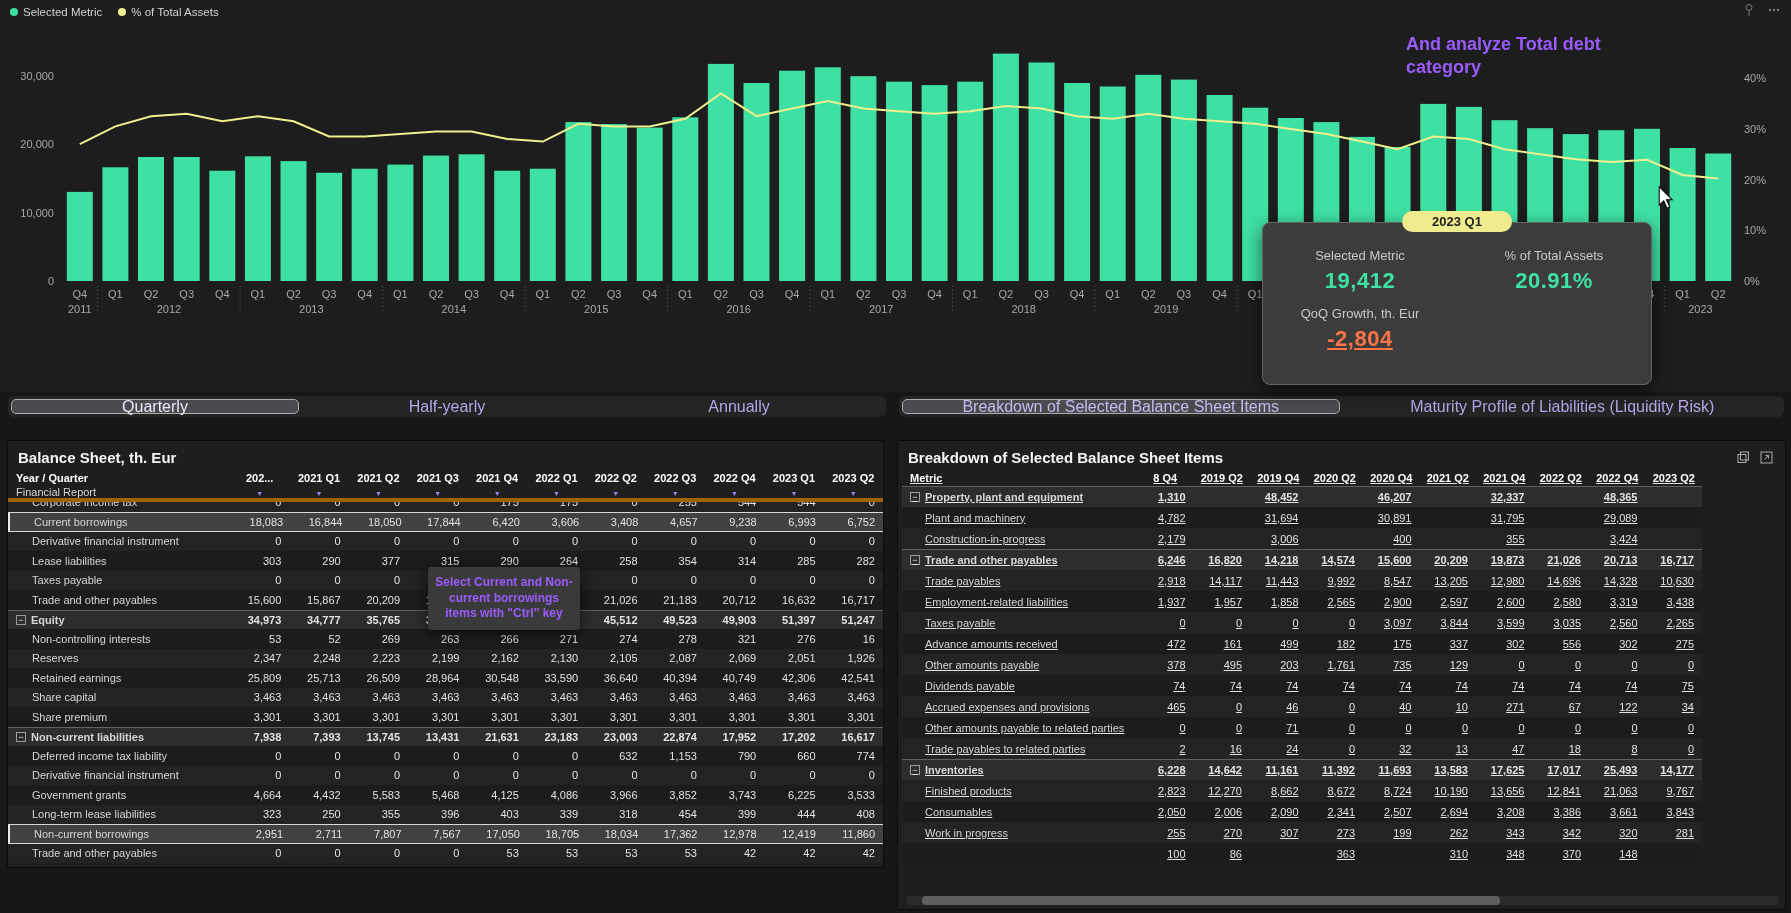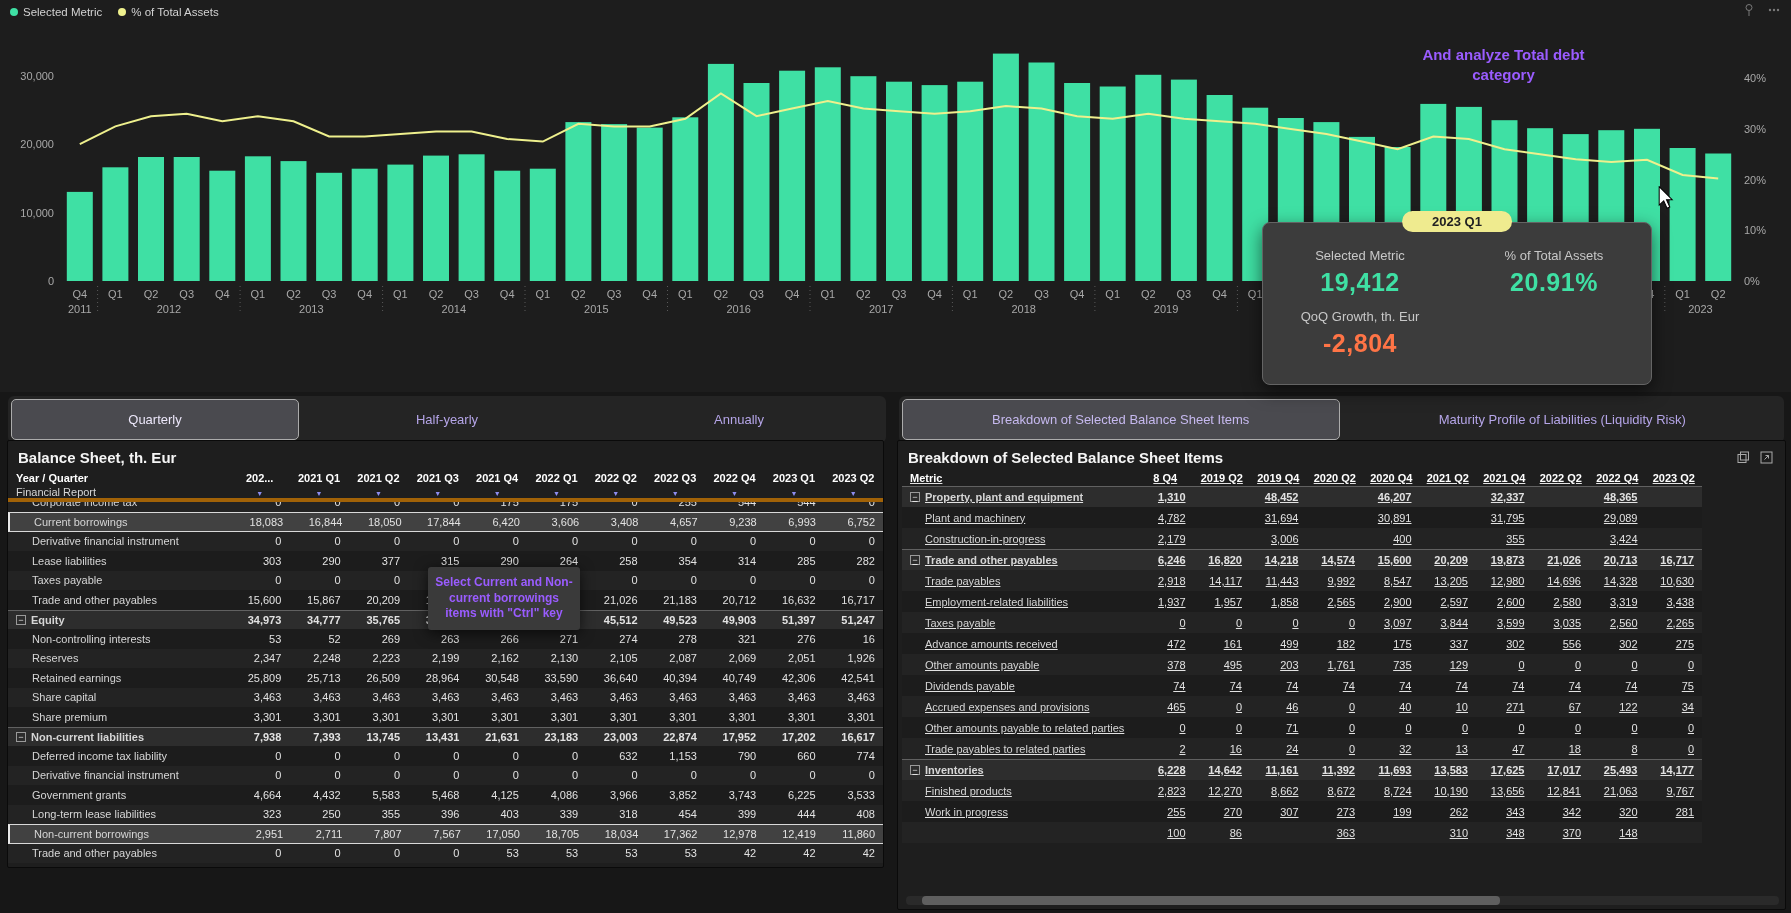--- a/index.html
+++ b/index.html
@@ -5,37 +5,37 @@
   *{margin:0;padding:0;box-sizing:border-box;}
   html,body{background:#0f0f0f;}
   body{font-family:"Liberation Sans","DejaVu Sans",sans-serif;}
   .app{position:relative;width:1791px;height:913px;background:#171717;overflow:hidden;}
 
   
   .chart-section{position:absolute;left:0;top:0;width:1791px;height:392px;background:#1d1d1d;}
   .legend{position:absolute;left:10px;top:6px;display:flex;gap:16px;align-items:center;font-size:11.5px;color:#d2d2d2;z-index:3;}
   .legend-item{display:flex;align-items:center;gap:5px;}
   .dot{width:8px;height:8px;border-radius:50%;}
-  .annotation{position:absolute;left:1406px;top:33px;width:195px;text-align:center;font-weight:bold;font-size:15px;color:#9a5cff;line-height:1.3;z-index:3;margin-top:12px;}
+  .annotation{position:absolute;left:1406px;top:33px;width:195px;font-weight:bold;font-size:18px;color:#9a5cff;line-height:1.3;z-index:3;}
   #chart-svg{position:absolute;left:0;top:0;}
   .axis-label{font-size:11px;fill:#a8a8a8;font-family:"Liberation Sans","DejaVu Sans",sans-serif;}
   .chart-tooltip{position:absolute;left:1262px;top:222px;width:390px;height:163px;background:#3c3c3c;border:1px solid #646464;border-radius:8px;box-shadow:0 6px 18px rgba(0,0,0,.55);z-index:4;}
   .tt-pill{position:absolute;top:-12px;left:50%;transform:translateX(-50%);background:#efeb8f;color:#222;font-weight:bold;font-size:13px;padding:3px 30px;border-radius:12px;white-space:nowrap;}
   .tt-grid{display:grid;grid-template-columns:1fr 1fr;row-gap:12px;padding-top:25px;text-align:center;}
   .tt-label{font-size:13px;color:#c8c8c8;margin-bottom:5px;}
-  .tt-value{font-size:25px;font-weight:bold;letter-spacing:.5px;}
+  .tt-value{font-size:22px;font-weight:bold;letter-spacing:.5px;}
   .cursor{position:absolute;left:1657px;top:186px;z-index:6;}
   .page-icons{position:absolute;right:10px;top:3px;display:flex;gap:12px;z-index:3;opacity:.85;}
 
   
   .toolbar{position:absolute;top:396px;left:8px;width:1776px;display:flex;gap:13px;}
   .btn-group{background:#242424;border-radius:6px;padding:3px;display:flex;gap:4px;}
   #period-group{width:878px;}
   #view-group{width:885px;}
-  .btn{flex:1;height:41px;display:flex;align-items:center;justify-content:center;font-size:13px;color:#b5a5e8;border:1px solid transparent;border-radius:5px;cursor:pointer;white-space:nowrap;}
+  .btn{flex:1;height:15px;display:flex;align-items:center;justify-content:center;font-size:16px;color:#b5a5e8;border:1px solid transparent;border-radius:5px;cursor:pointer;white-space:nowrap;}
   .btn.active{background:#4a4a4f;border-color:#ababab;color:#ece7fa;}
   #view-group .btn.active{color:#c6b9ef;}
 
   
   .panel{position:absolute;background:#1e1e1e;border:1px solid #0a0a0a;border-radius:2px;}
   .panel-left{left:7px;top:440px;width:877px;height:428px;}
   .panel-right{left:897px;top:440px;width:889px;height:470px;}
   .panel-title{font-size:15px;font-weight:bold;color:#f5f5f5;padding:8px 10px 3px;}
   .panel-header{display:flex;justify-content:space-between;align-items:flex-start;}
   .panel-icons{display:flex;gap:10px;padding:10px 12px 0 0;}
@@ -237,21 +237,21 @@
         <div class="tt-cell">
           <div class="tt-label">Selected Metric</div>
           <div class="tt-value pos" style="color: rgb(63, 224, 164);">19,412</div>
         </div>
         <div class="tt-cell">
           <div class="tt-label">% of Total Assets</div>
           <div class="tt-value pos" style="color: rgb(63, 224, 164);">20.91%</div>
         </div>
         <div class="tt-cell">
           <div class="tt-label">QoQ Growth, th. Eur</div>
-          <div class="tt-value neg" style="color: rgb(255, 116, 70);">-2,804</div>
+          <div class="tt-value neg" style="color: rgb(255, 116, 70); text-decoration: underline;">-2,804</div>
         </div>
       </div>
     </div>
 
     <svg class="cursor" width="17" height="24" viewBox="0 0 12 19">
       <path d="M1 0.5 L1 15.2 L4.6 11.8 L7.2 17.6 L9.4 16.6 L6.8 10.9 L11.3 10.9 Z" fill="#ffffff" stroke="#000000" stroke-width="0.8"></path>
     </svg>
   </section>
 
   <section class="toolbar">
@@ -787,20 +787,33 @@
             <div class="tcell">8,662</div>
             <div class="tcell">8,672</div>
             <div class="tcell">8,724</div>
             <div class="tcell">10,190</div>
             <div class="tcell">13,656</div>
             <div class="tcell">12,841</div>
             <div class="tcell">21,063</div>
             <div class="tcell">9,767</div>
           </div>
           <div class="trow">
+            <div class="tlabel" style="padding-left:23px">Consumables</div>
+            <div class="tcell">2,050</div>
+            <div class="tcell">2,006</div>
+            <div class="tcell">2,090</div>
+            <div class="tcell">2,341</div>
+            <div class="tcell">2,507</div>
+            <div class="tcell">2,694</div>
+            <div class="tcell">3,208</div>
+            <div class="tcell">3,386</div>
+            <div class="tcell">3,661</div>
+            <div class="tcell">3,843</div>
+          </div>
+          <div class="trow">
             <div class="tlabel" style="padding-left:23px">Work in progress</div>
             <div class="tcell">255</div>
             <div class="tcell">270</div>
             <div class="tcell">307</div>
             <div class="tcell">273</div>
             <div class="tcell">199</div>
             <div class="tcell">262</div>
             <div class="tcell">343</div>
             <div class="tcell">342</div>
             <div class="tcell">320</div>

